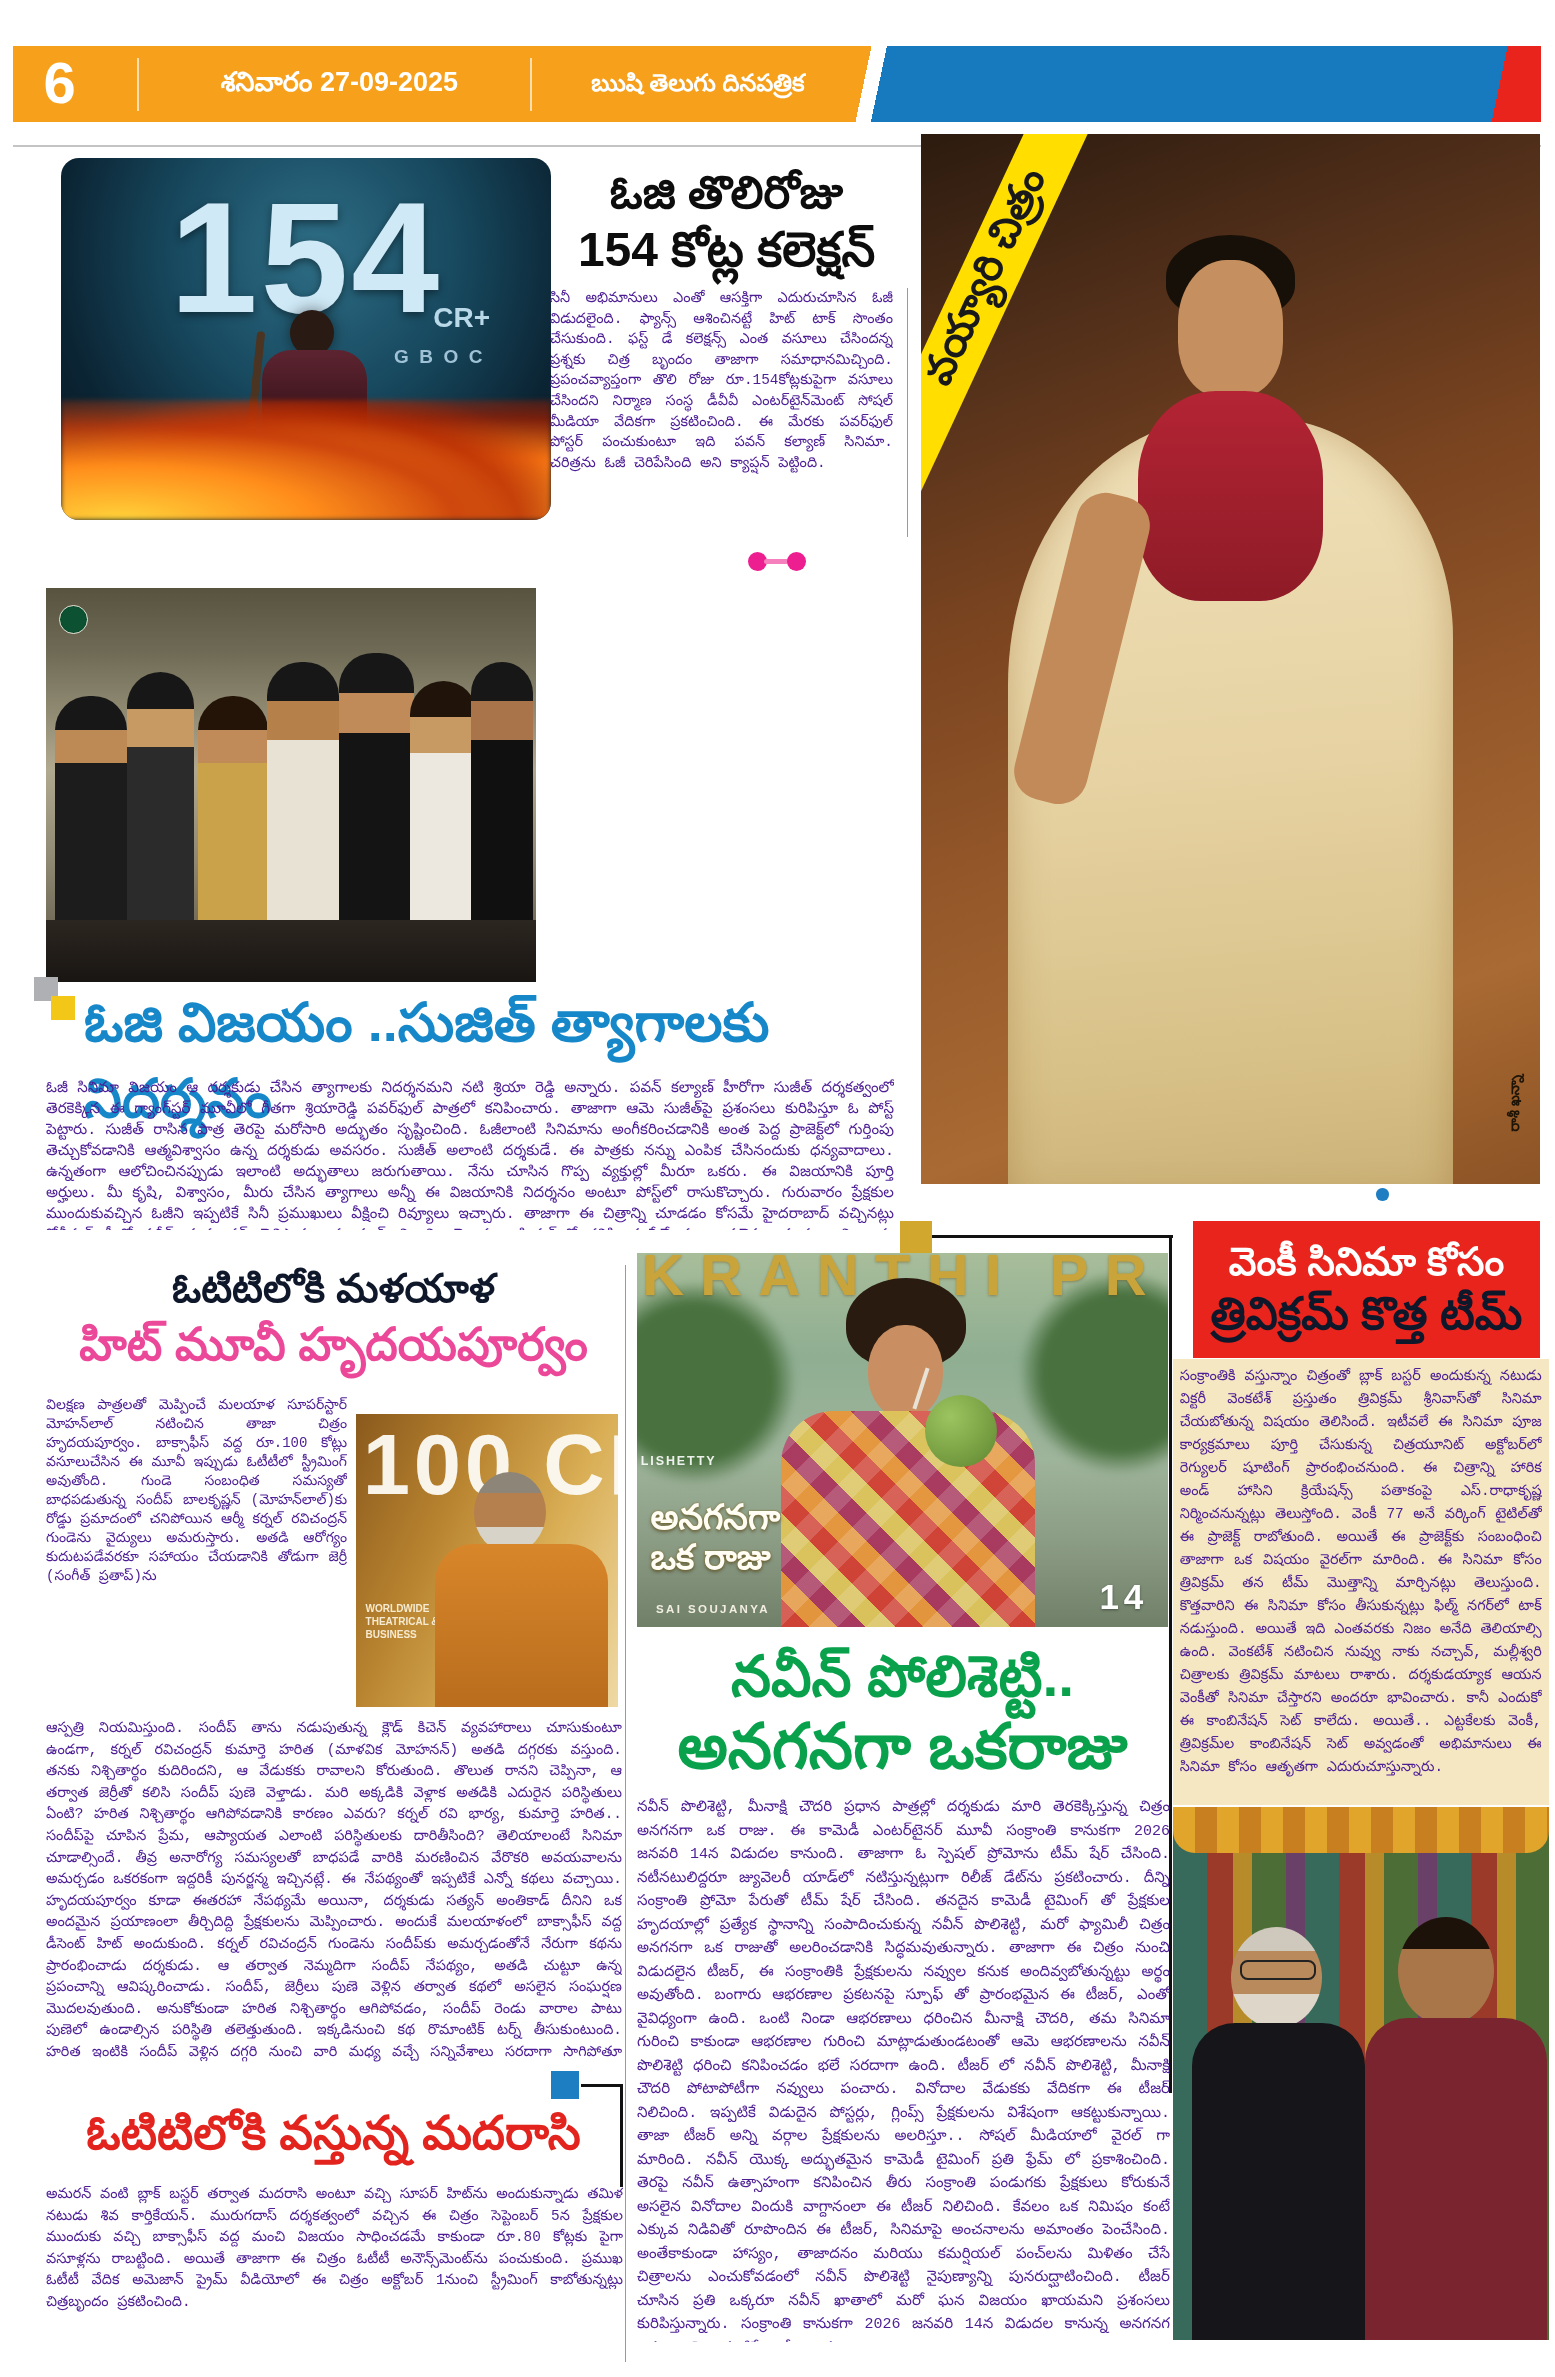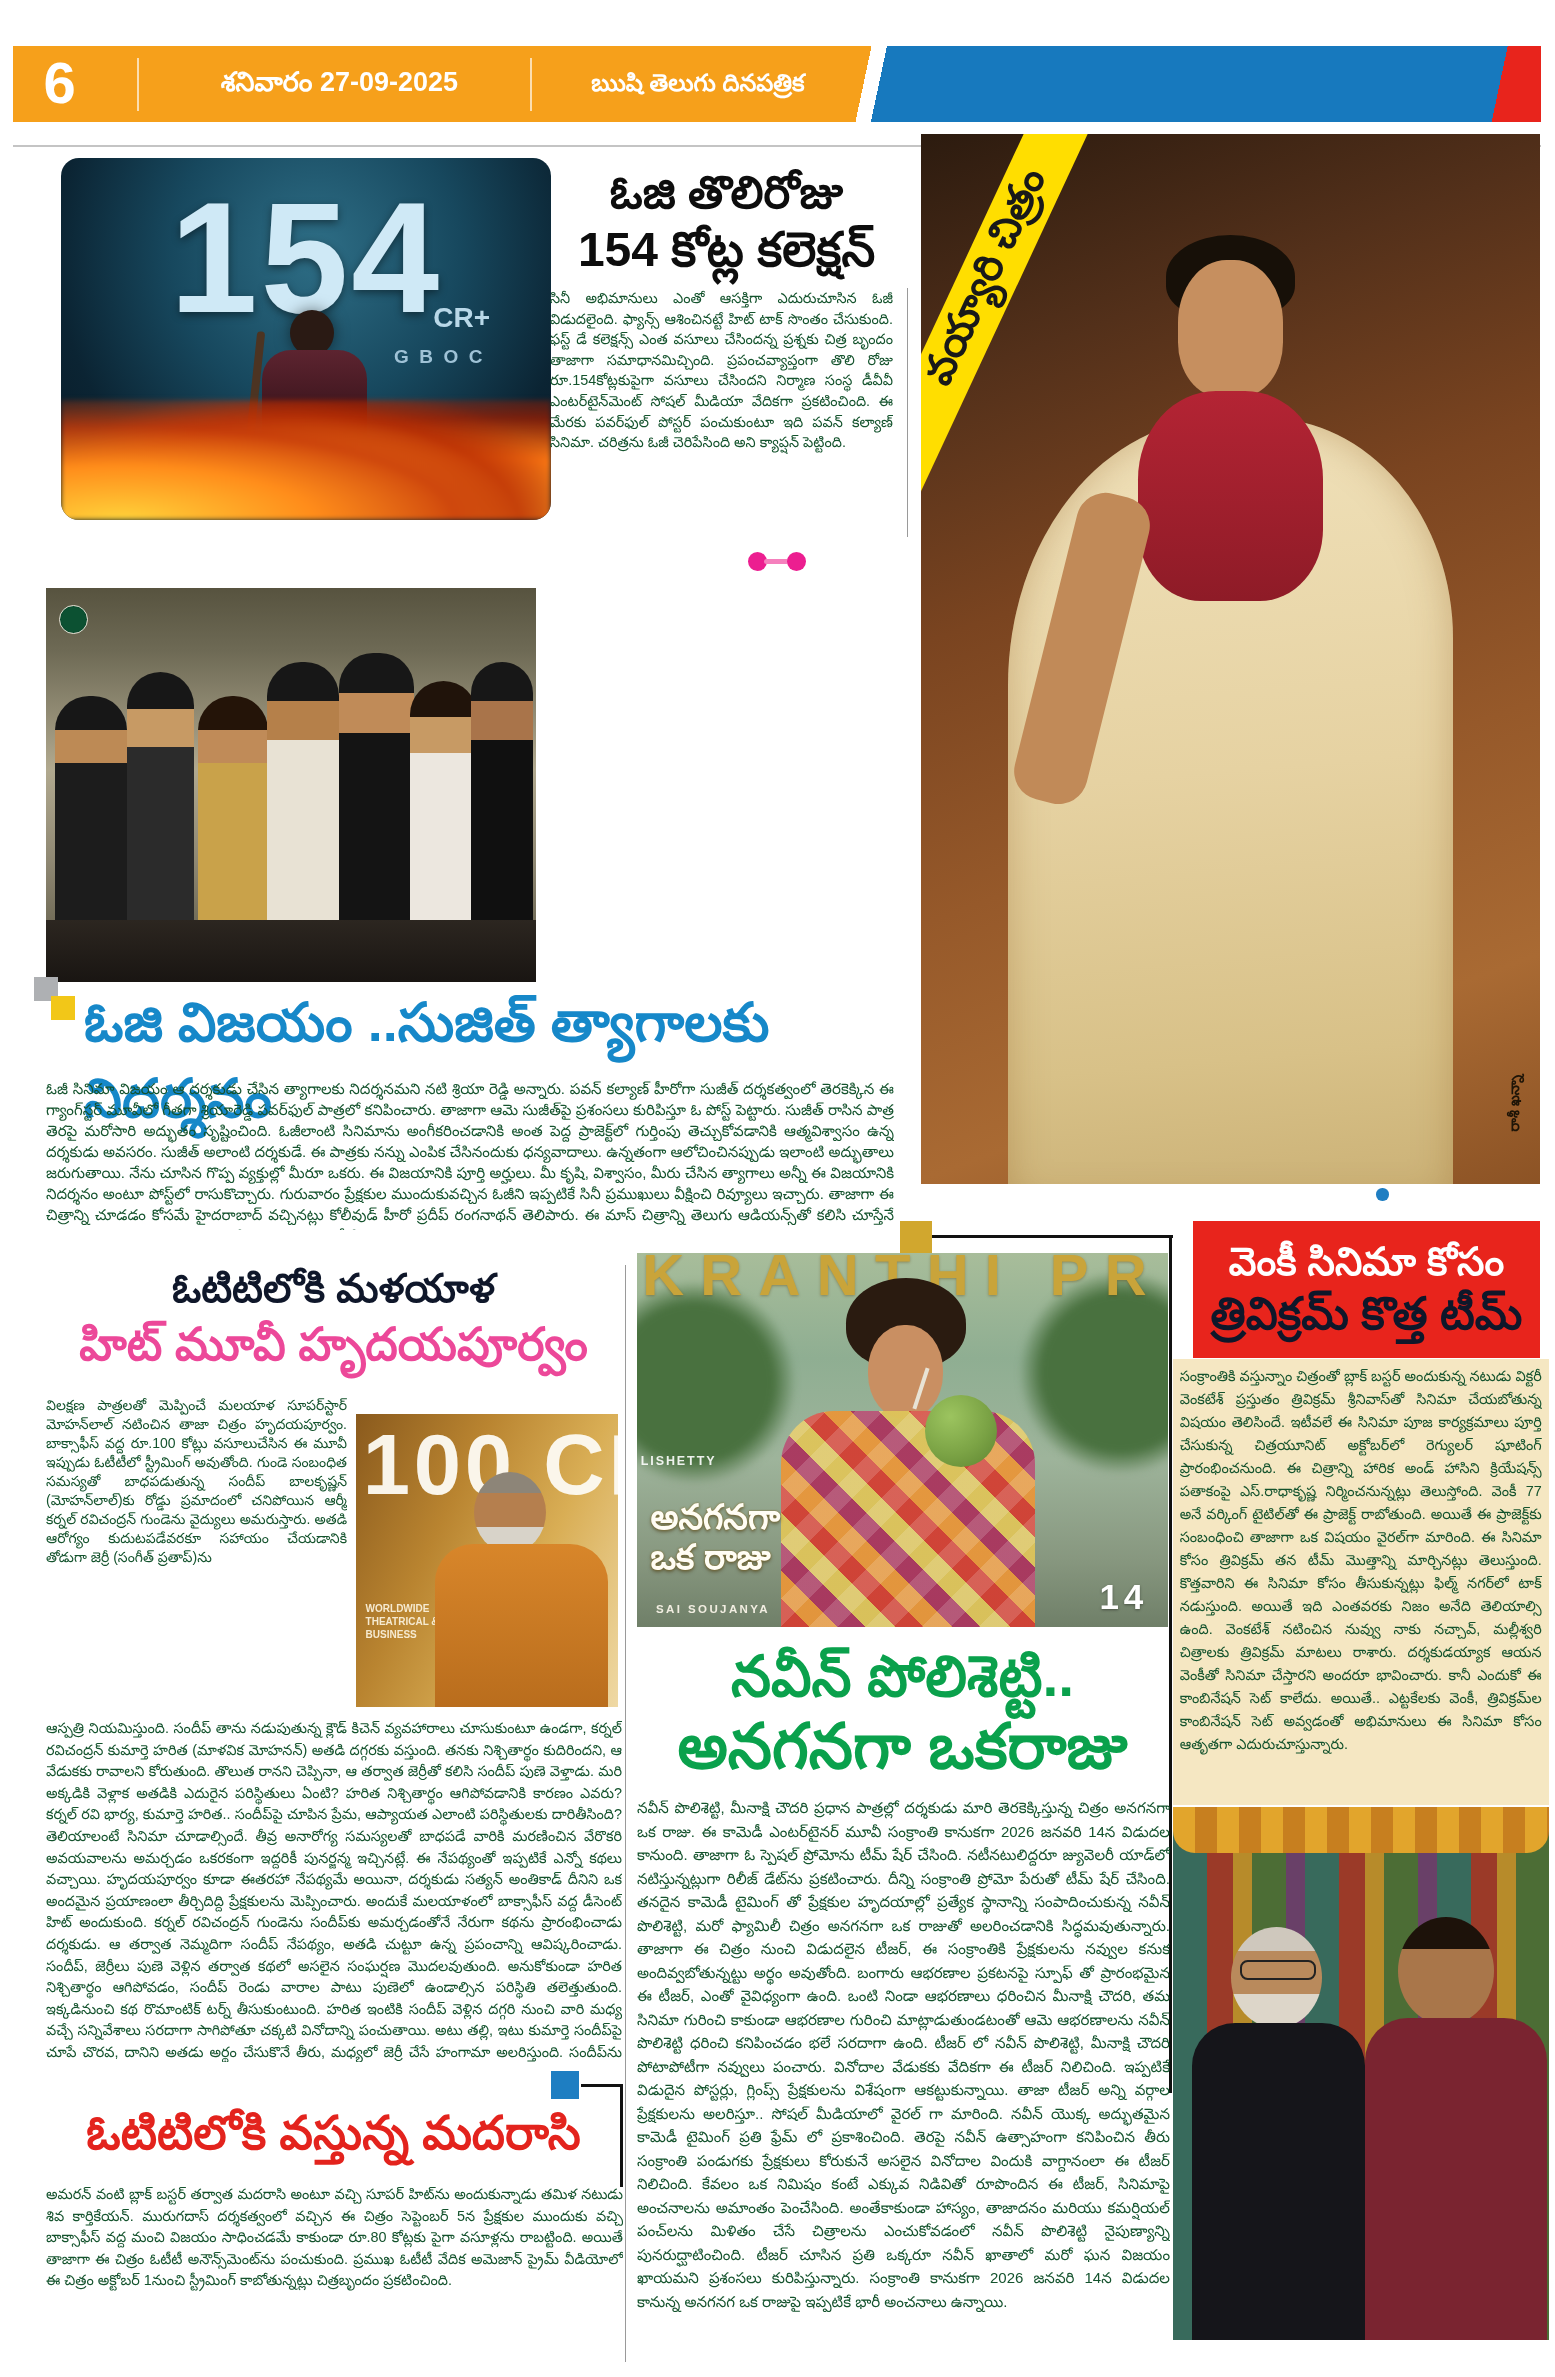--- a/index.html
+++ b/index.html
@@ -15,21 +15,21 @@
   .tb-div.d1{left:124px;} .tb-div.d2{left:517px;}
   .tb-date{position:absolute;left:144px;top:21px;width:364px;text-align:center;
            font-size:27px;font-weight:bold;color:#fff;}
   .tb-paper{position:absolute;left:531px;top:23px;width:307px;text-align:center;
             font-size:24px;font-weight:bold;color:#fff;}
   .tb-section{position:absolute;left:1016px;top:11.5px;width:412px;text-align:center;
               font-size:48px;font-weight:bold;color:#fff;}
   .header-rule{position:absolute;left:13.4px;top:145px;width:1528px;height:1.9px;background:#c4c4c4;}
 
   
-  .body-text{font-size:15px;line-height:21px;text-align:justify;color:#14532d;overflow:hidden;}
+  .body-text{font-size:15px;line-height:21px;text-align:justify;color:#4c1d95;overflow:hidden;font-family:Liberation Mono, monospace;}
   .vrule{position:absolute;width:1.4px;background:#9a9a9a;}
   .blackline{position:absolute;background:#111;}
 
   
   .poster154{position:absolute;left:61px;top:158px;width:490px;height:362px;overflow:hidden;
      background:radial-gradient(ellipse at 52% 26%,#2e6e86 0%,#17485e 40%,#0b2433 72%,#071824 100%);border-radius:18px;}
   .p154-num{position:absolute;left:0;top:8.6px;width:100%;text-align:center;
      font-size:158px;font-weight:bold;color:#cfe9f6;letter-spacing:2.9px;
      text-shadow:0 2.9px 8.6px rgba(0,0,0,.45);}
   .p154-cr{position:absolute;right:61px;top:144px;font-size:28px;font-weight:bold;color:#b9d8e8;}

